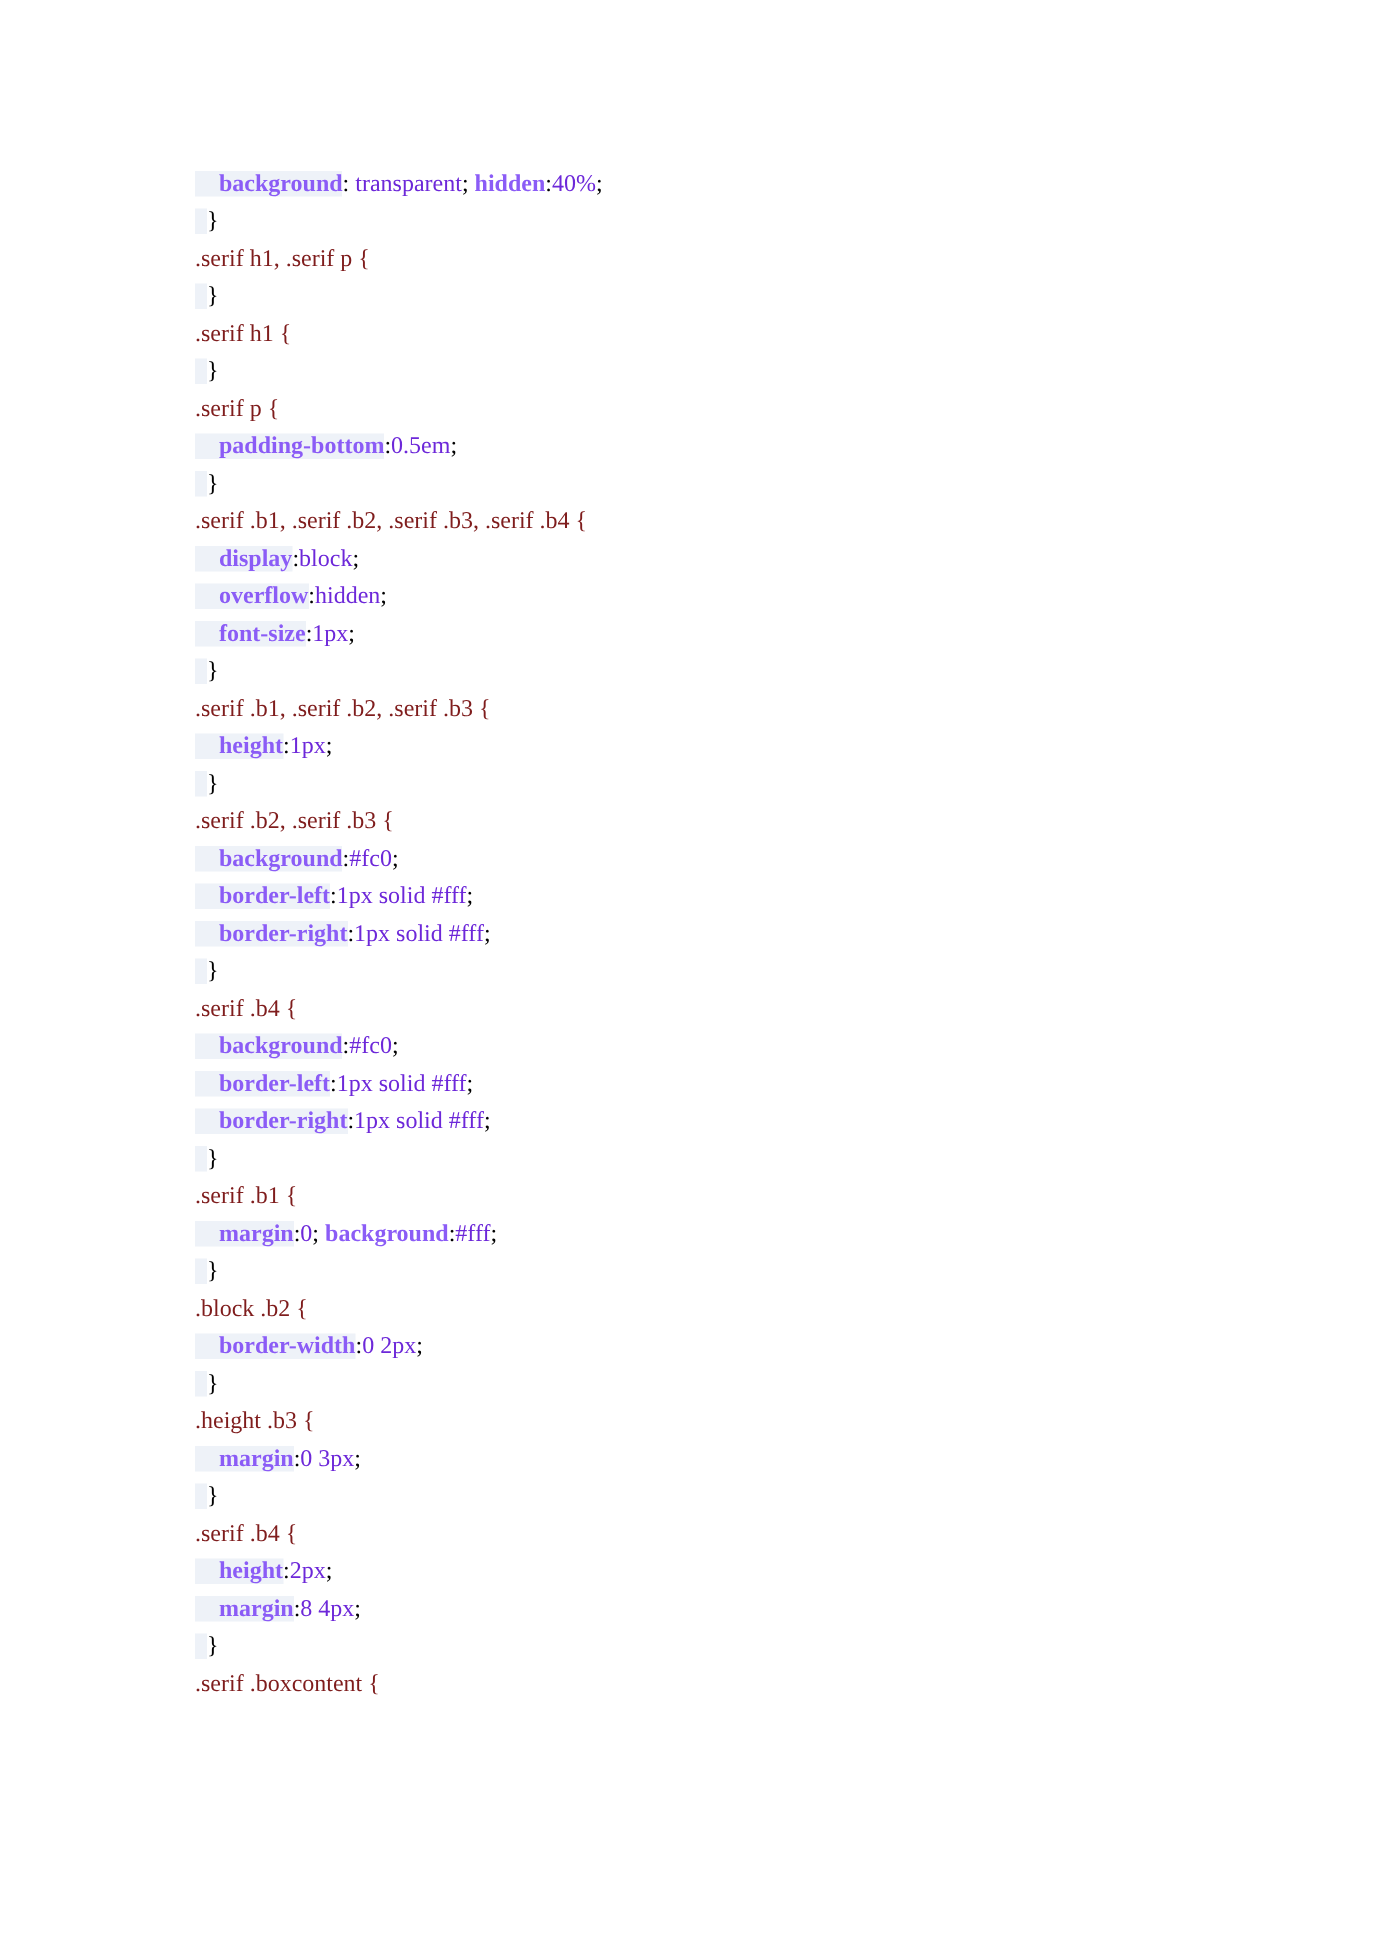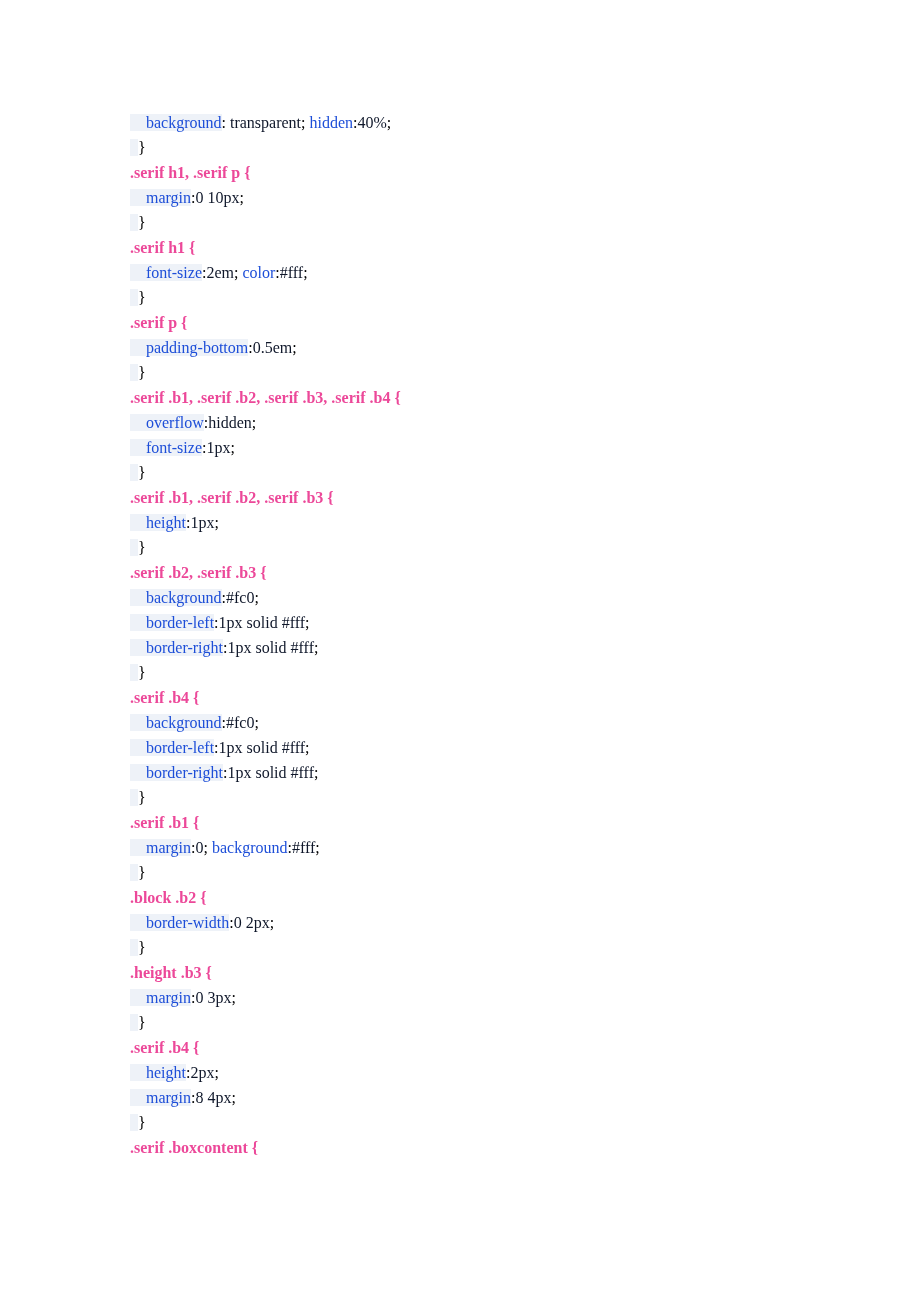--- a/index.html
+++ b/index.html
@@ -15,42 +15,41 @@
     width: 640px;
   }
   .line {
     white-space: pre;
     line-height: 25px;
     min-height: 25px;
   }
   .hl {
     background: #eef2f8;
   }
-  .sel   { color: #ec4899; font-weight: bold; }
-  .prop  { color: #1d4ed8; }
-  .val   { color: #0f172a; }
+  .sel   { color: #7f1d1d; }
+  .prop  { color: #8b5cf6; font-weight: bold; }
+  .val   { color: #6d28d9; }
   .colon { color: #000; }
   .punct { color: #000; }
 </style>
 </head>
 <body>
 
 <div class="page" id="code-root">
     <div class="line"><span class="hl">    </span><span class="hl prop">background</span><span class="colon">: </span><span class="val">transparent</span><span class="punct">; </span><span class="prop">hidden</span><span class="colon">:</span><span class="val">40%</span><span class="punct">;</span></div>
     <div class="line"><span class="hl">  </span><span class="punct">}</span></div>
     <div class="line"><span class="sel">.serif h1, .serif p {</span></div>
-    <div class="line"><span class="hl">    </span><span class="hl prop">margin</span><span class="colon">:</span><span class="val">0 10px</span><span class="punct">;</span></div>
     <div class="line"><span class="hl">  </span><span class="punct">}</span></div>
     <div class="line"><span class="sel">.serif h1 {</span></div>
-    <div class="line"><span class="hl">    </span><span class="hl prop">font-size</span><span class="colon">:</span><span class="val">2em</span><span class="punct">; </span><span class="prop">color</span><span class="colon">:</span><span class="val">#fff</span><span class="punct">;</span></div>
     <div class="line"><span class="hl">  </span><span class="punct">}</span></div>
     <div class="line"><span class="sel">.serif p {</span></div>
     <div class="line"><span class="hl">    </span><span class="hl prop">padding-bottom</span><span class="colon">:</span><span class="val">0.5em</span><span class="punct">;</span></div>
     <div class="line"><span class="hl">  </span><span class="punct">}</span></div>
     <div class="line"><span class="sel">.serif .b1, .serif .b2, .serif .b3, .serif .b4 {</span></div>
+    <div class="line"><span class="hl">    </span><span class="hl prop">display</span><span class="colon">:</span><span class="val">block</span><span class="punct">;</span></div>
     <div class="line"><span class="hl">    </span><span class="hl prop">overflow</span><span class="colon">:</span><span class="val">hidden</span><span class="punct">;</span></div>
     <div class="line"><span class="hl">    </span><span class="hl prop">font-size</span><span class="colon">:</span><span class="val">1px</span><span class="punct">;</span></div>
     <div class="line"><span class="hl">  </span><span class="punct">}</span></div>
     <div class="line"><span class="sel">.serif .b1, .serif .b2, .serif .b3 {</span></div>
     <div class="line"><span class="hl">    </span><span class="hl prop">height</span><span class="colon">:</span><span class="val">1px</span><span class="punct">;</span></div>
     <div class="line"><span class="hl">  </span><span class="punct">}</span></div>
     <div class="line"><span class="sel">.serif .b2, .serif .b3 {</span></div>
     <div class="line"><span class="hl">    </span><span class="hl prop">background</span><span class="colon">:</span><span class="val">#fc0</span><span class="punct">;</span></div>
     <div class="line"><span class="hl">    </span><span class="hl prop">border-left</span><span class="colon">:</span><span class="val">1px solid #fff</span><span class="punct">;</span></div>
     <div class="line"><span class="hl">    </span><span class="hl prop">border-right</span><span class="colon">:</span><span class="val">1px solid #fff</span><span class="punct">;</span></div>

